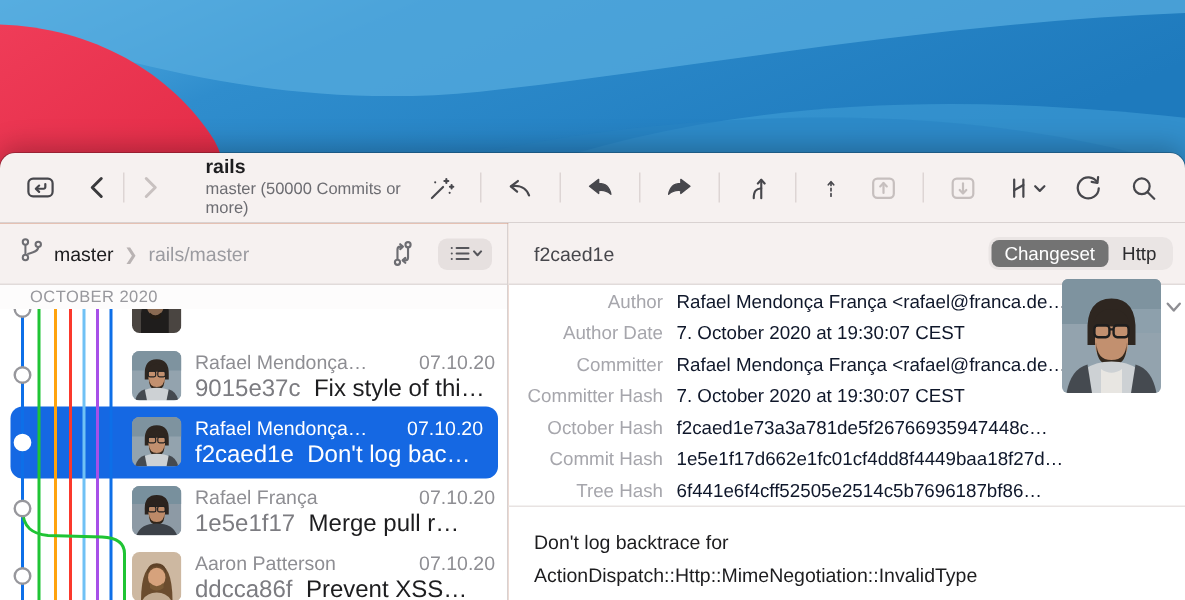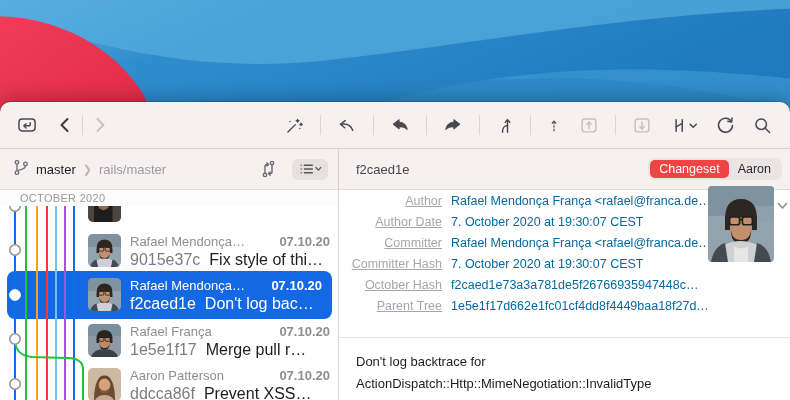--- a/index.html
+++ b/index.html
@@ -38,39 +38,39 @@
   .viewopt{background:#e6e0df;border:none;border-radius:6px;height:21px;display:flex;align-items:center;padding:0 5px;margin-left:6px;}
   .section-hdr{height:16px;flex:none;display:flex;align-items:center;padding-left:20px;font-size:11px;letter-spacing:.3px;color:#98989d;background:#fdfcfc;}
   .commit-list{position:relative;flex:1;overflow:hidden;background:#fff;}
   .graph{position:absolute;left:0;top:0;width:90px;height:195px;z-index:5;pointer-events:none;}
   .crow{position:absolute;left:0;right:0;height:44px;}
   .cavatar{position:absolute;left:88px;top:5px;width:33px;height:33px;border-radius:5px;overflow:hidden;}
   .cavatar svg{width:100%;height:100%;display:block;}
   .cbody{position:absolute;left:130px;right:8px;top:4px;}
   .cl1{display:flex;justify-content:space-between;align-items:baseline;font-size:13px;line-height:18px;color:#8e8e93;}
   .cauthor{white-space:nowrap;overflow:hidden;text-overflow:ellipsis;}
-  .cdate{margin-left:8px;flex:none;font-weight:bold;}
+  .cdate{margin-left:8px;flex:none;}
   .cl2{display:flex;gap:9px;font-size:16px;line-height:18px;}
   .chash{color:#7c7c81;flex:none;}
   .cmsg{color:#1d1d1f;white-space:nowrap;overflow:hidden;text-overflow:ellipsis;}
   .crow.sel{left:7px;right:6px;height:48px;background:#1568e3;border-radius:8px;}
   .crow.sel .cavatar{left:81px;top:7px;}
   .crow.sel .cbody{left:123px;right:10px;top:6px;}
   .crow.sel .cl1,.crow.sel .chash,.crow.sel .cmsg,.crow.sel .cdate{color:#fff;}
   
   .right-panel{flex:1;display:flex;flex-direction:column;background:#fff;min-width:0;}
   .detail-hdr{height:41px;flex:none;background:#f6f1f0;border-bottom:1px solid #e1dbda;display:flex;align-items:center;padding:0 8px 0 17px;box-sizing:border-box;}
   .dtitle{font-size:13px;color:#47474c;}
   .seg{margin-left:auto;background:#eae5e4;border-radius:7px;padding:2px;display:flex;align-items:center;}
   .seg .sbtn{border:none;background:none;font-size:12.5px;padding:2px 9px;border-radius:5px;color:#2c2c2e;font-family:inherit;}
-  .seg .sbtn.on{background:#ef4444;color:#fff;}
+  .seg .sbtn.on{background:#737373;color:#fff;}
   .details{position:relative;height:147px;flex:none;}
   .frow{display:flex;align-items:center;height:21px;}
-  .flabel{width:103px;flex:none;text-align:right;font-size:12.5px;color:#a6a6ac;text-decoration:underline;}
-  .fvalue{margin-left:9px;font-size:12.5px;color:#0369a1;white-space:nowrap;overflow:hidden;}
+  .flabel{width:103px;flex:none;text-align:right;font-size:12.5px;color:#a6a6ac;}
+  .fvalue{margin-left:9px;font-size:12.5px;color:#0f172a;white-space:nowrap;overflow:hidden;}
   .bigavatar{position:absolute;right:16px;top:-4px;width:66px;height:76px;border-radius:4px;overflow:hidden;z-index:2;}
   .bigavatar svg{width:100%;height:100%;display:block;}
   .dchev{position:absolute;right:2px;top:6px;}
   .hdiv{height:1px;background:#e8e3e2;flex:none;}
   .cmsg-block{padding:13px 17px;font-size:13px;line-height:22px;color:#1d1d1f;white-space:pre-line;}
 </style>
 </head>
 <body>
 
 <div class="wallpaper">
@@ -110,20 +110,24 @@
             <path d="M11.5 4 L5.5 10 L11.5 16"></path>
           </svg>
       </button>
       <div class="tsep"></div>
       <button class="tbtn">
         <svg width="18" height="20" viewBox="0 0 18 20" fill="none" stroke="#c8c1c0" stroke-width="2" stroke-linecap="round" stroke-linejoin="round">
             <path d="M6.5 4 L12.5 10 L6.5 16"></path>
           </svg>
       </button>
     </div>
+    <div class="titleblock">
+      <div class="t1">rails</div>
+      <div class="t2">master (50000 Commits or more)</div>
+    </div>
     <div class="tspacer"></div>
     <div class="icon-row">
       <button class="tbtn">
         <svg width="21" height="21" viewBox="0 0 24 24" fill="none" stroke="#47474c" stroke-width="1.6" stroke-linecap="round">
           <path d="M4.5 19.5 L13 11"></path>
             <path d="M15.5 5 v3 M14 6.5 h3"></path>
             <path d="M19.5 9.5 v2.6 M18.2 10.8 h2.6"></path>
             <path d="M18 15.5 l.01 0"></path>
             <path d="M7 7.5 l.01 0"></path>
         </svg>
@@ -374,21 +378,21 @@
           <circle cx="15" cy="178" r="5.2" fill="#fff" stroke="#97979c" stroke-width="1.6"></circle>
         </svg>
       </div>
     </div>
 
     <div class="right-panel">
       <div class="detail-hdr">
         <span class="dtitle">f2caed1e</span>
         <div class="seg">
           <button class="sbtn on">Changeset</button>
-          <button class="sbtn">Aaron</button>
+          <button class="sbtn">Http</button>
         </div>
       </div>
 
       <div class="details">
         <div class="frow">
             <span class="flabel">Author</span>
             <span class="fvalue">Rafael Mendonça França &lt;rafael@franca.de…</span>
           </div>
         <div class="frow">
             <span class="flabel">Author Date</span>
@@ -400,22 +404,26 @@
           </div>
         <div class="frow">
             <span class="flabel">Committer Hash</span>
             <span class="fvalue">7. October 2020 at 19:30:07 CEST</span>
           </div>
         <div class="frow">
             <span class="flabel">October Hash</span>
             <span class="fvalue">f2caed1e73a3a781de5f26766935947448c…</span>
           </div>
         <div class="frow">
-            <span class="flabel">Parent Tree</span>
+            <span class="flabel">Commit Hash</span>
             <span class="fvalue">1e5e1f17d662e1fc01cf4dd8f4449baa18f27d…</span>
+          </div>
+        <div class="frow">
+            <span class="flabel">Tree Hash</span>
+            <span class="fvalue">6f441e6f4cff52505e2514c5b7696187bf86…</span>
           </div>
 
         <div class="bigavatar">
           <svg viewBox="0 0 33 38" preserveAspectRatio="xMidYMid slice">
             <rect width="33" height="38" fill="#93a3ae"></rect>
               <rect width="33" height="15" fill="#7e939f"></rect>
             <rect x="22" y="10" width="11" height="8" fill="#8da0ac"></rect>
             <path d="M8.5 18 Q8 6.5 16.5 6.5 Q25 6.5 24.5 18 L24.5 22 L8.5 22 Z" fill="#2e2620"></path>
             <path d="M11 17 Q11 11.5 16.5 11.5 Q22 11.5 22 17 L22 21 Q22 27.5 16.5 27.5 Q11 27.5 11 21 Z" fill="#c2906f"></path>
             <path d="M10.5 14.5 Q12 10 16.5 10 Q21 10 22.5 14.5 L22.5 15.8 L10.5 15.8 Z" fill="#2e2620"></path>

